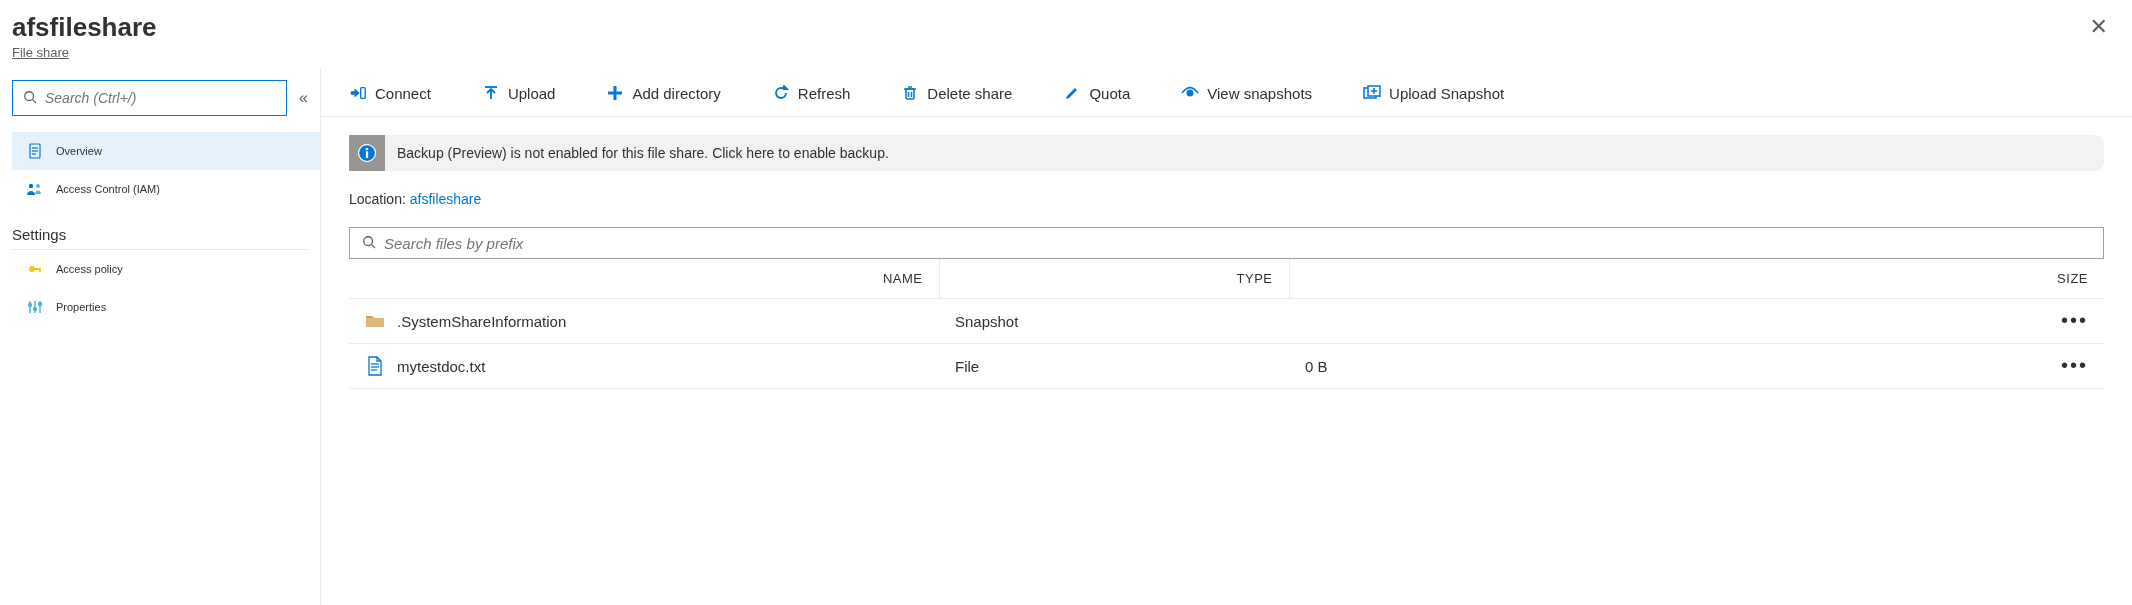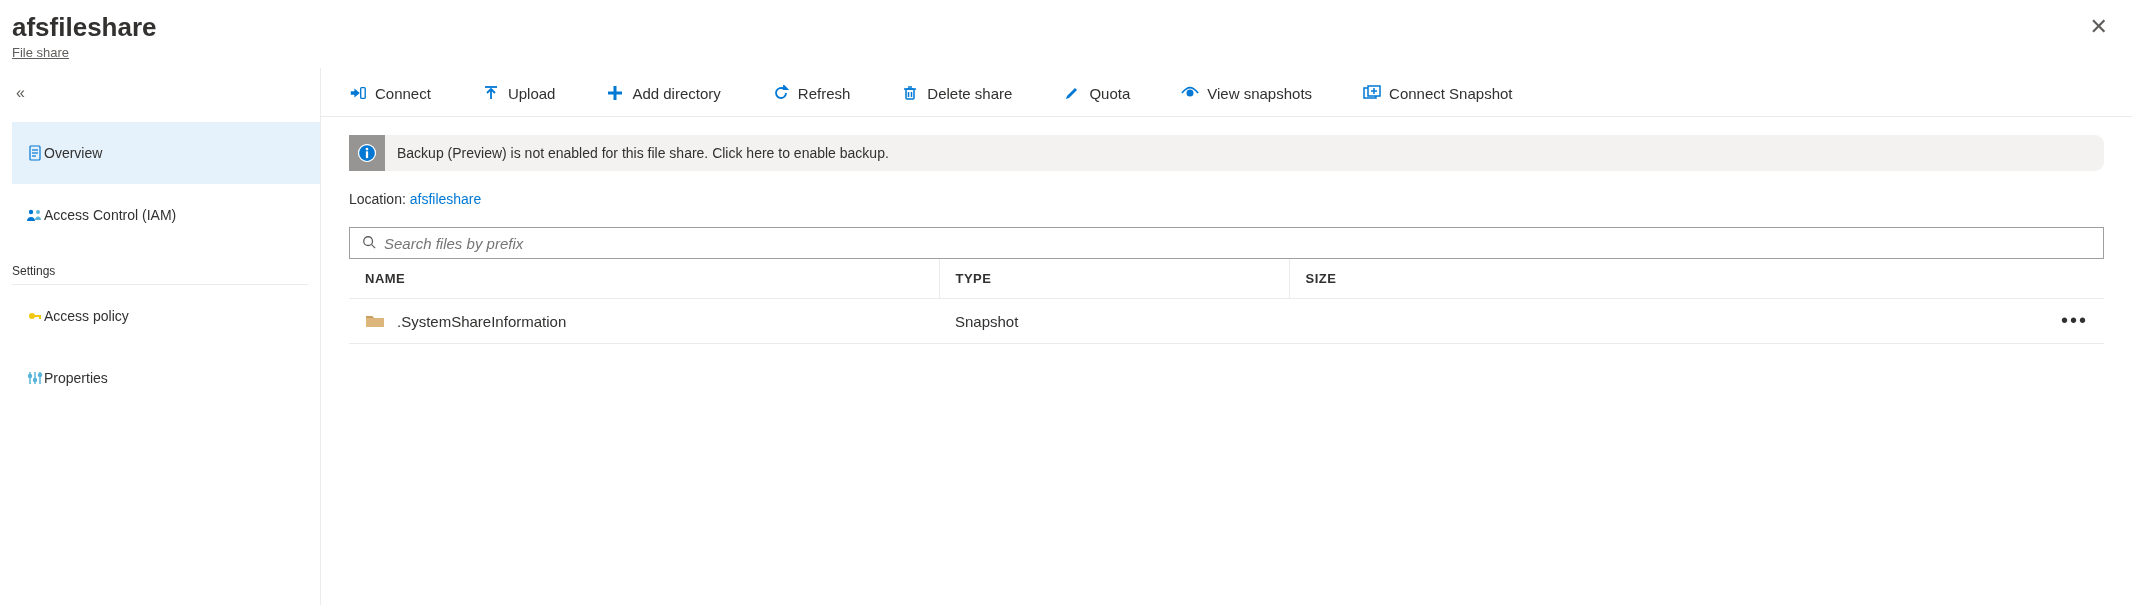--- a/index.html
+++ b/index.html
@@ -75,36 +75,37 @@
     color: #605e5c;
     cursor: pointer;
     padding: 4px;
   }
   .nav {
     margin-top: 16px;
   }
   .nav-item {
     display: flex;
     align-items: center;
-    padding: 22px 14px;
+    gap: 12px;
+    padding: 10px 14px;
     cursor: pointer;
-    font-size: 14px;
+    font-size: 11px;
   }
   .nav-item.active {
     background: #e5f1fb;
   }
   .nav-item .icon {
     width: 18px;
     height: 18px;
     display: flex;
     align-items: center;
     justify-content: center;
   }
   .nav-section {
-    font-size: 12px;
+    font-size: 15px;
     font-weight: 400;
     color: #323130;
     padding: 18px 14px 6px 0px;
     border-bottom: 1px solid #edebe9;
     margin-right: 12px;
   }
   .main {
     flex: 1;
     border-left: 1px solid #edebe9;
     padding: 0;
@@ -180,23 +181,23 @@
     font-style: italic;
     color: #605e5c;
     font-size: 15px;
     width: 100%;
   }
   .table {
     width: 100%;
     border-collapse: collapse;
   }
   .table th {
-    text-align: left;
+    text-align: right;
     font-size: 13px;
-    font-weight: 700;
+    font-weight: 400;
     letter-spacing: 0.5px;
     padding: 12px 16px;
     border-bottom: 1px solid #edebe9;
     border-right: 1px solid #edebe9;
     color: #323130;
   }
   .table th:last-child { border-right: none; }
   .table td {
     padding: 12px 16px;
     border-bottom: 1px solid #edebe9;
@@ -235,20 +236,29 @@
     <h1>afsfileshare</h1>
     <div class="subtitle">File share</div>
   </div>
   <div class="close-btn">✕</div>
 </div>
 
 <div class="body">
 
   <div class="sidebar">
     <div class="search-row">
+      <div class="search-box">
+        <span class="icon">
+          <svg width="14" height="14" viewBox="0 0 16 16" fill="none" stroke="#605e5c" stroke-width="1.5">
+              <circle cx="7" cy="7" r="5"></circle>
+              <line x1="11" y1="11" x2="15" y2="15"></line>
+            </svg>
+        </span>
+        <input type="text" placeholder="Search (Ctrl+/)" style="">
+      </div>
       <div class="collapse-btn">«</div>
     </div>
 
     <div class="nav">
       <div class="nav-item active">
         <span class="icon">
           <svg width="16" height="16" viewBox="0 0 16 16" fill="none" stroke="#0078d4" stroke-width="1.2">
               <rect x="3" y="1" width="10" height="14" rx="1"></rect>
               <line x1="5" y1="5" x2="11" y2="5"></line>
               <line x1="5" y1="8" x2="11" y2="8"></line>
@@ -368,21 +378,21 @@
       </div>
       <div class="tool-btn">
         <span class="icon">
           <svg width="18" height="16" viewBox="0 0 18 16" fill="none" stroke="#0078d4" stroke-width="1.5">
               <rect x="1" y="3" width="12" height="10"></rect>
               <rect x="5" y="1" width="12" height="10" fill="#fff"></rect>
               <line x1="8" y1="6" x2="14" y2="6"></line>
               <line x1="11" y1="3" x2="11" y2="9"></line>
             </svg>
         </span>
-        <span>Connect Snapshot</span>
+        <span>Upload Snapshot</span>
       </div>
     </div>
 
     <div class="content">
       <div class="info-banner">
         <div class="badge">
           <svg width="18" height="18" viewBox="0 0 16 16" fill="#0078d4">
               <circle cx="8" cy="8" r="8" fill="#fff"></circle>
               <circle cx="8" cy="8" r="7" fill="#0078d4"></circle>
               <circle cx="8" cy="4.5" r="1.2" fill="#fff"></circle>
@@ -425,17 +435,36 @@
                       <path d="M1 3 L7 3 L9 5 L1 5 Z" fill="#c99f5f"></path>
                     </svg>
                 </span>
                 <span>.SystemShareInformation</span>
               </div>
             </td>
             <td>Snapshot</td>
             <td></td>
             <td class="col-actions"><span class="ellipsis">•••</span></td>
           </tr>
+          <tr>
+            <td>
+              <div class="file-cell">
+                <span class="icon">
+                  <svg width="16" height="20" viewBox="0 0 16 20" fill="none" stroke="#0078d4" stroke-width="1.3">
+                      <path d="M2 1 L10 1 L14 5 L14 19 L2 19 Z" fill="#fff"></path>
+                      <path d="M10 1 L10 5 L14 5"></path>
+                      <line x1="4" y1="8" x2="12" y2="8"></line>
+                      <line x1="4" y1="11" x2="12" y2="11"></line>
+                      <line x1="4" y1="14" x2="10" y2="14"></line>
+                    </svg>
+                </span>
+                <span>mytestdoc.txt</span>
+              </div>
+            </td>
+            <td>File</td>
+            <td>0 B</td>
+            <td class="col-actions"><span class="ellipsis">•••</span></td>
+          </tr>
         </tbody>
       </table>
     </div>
   </div>
 </div>
 
 </body></html>

